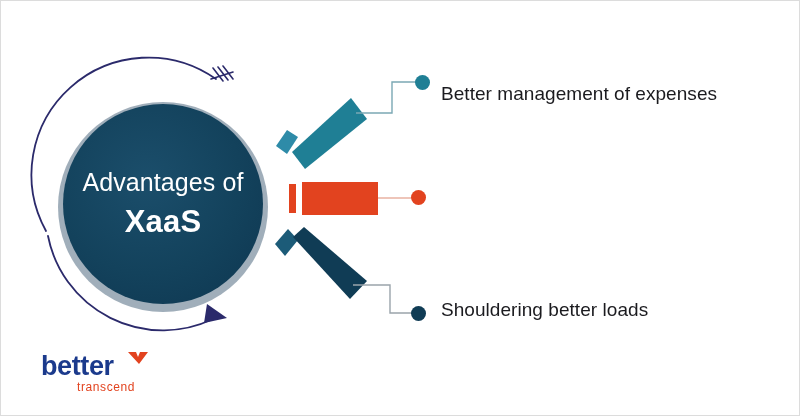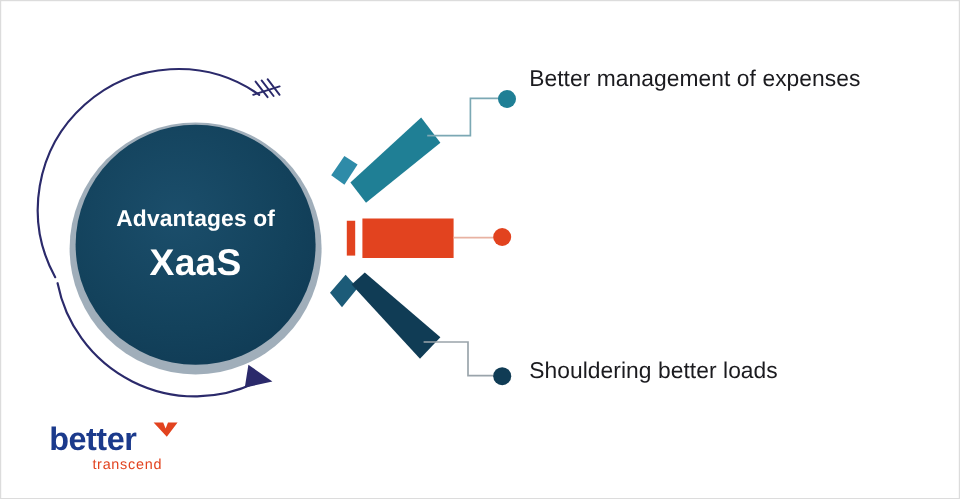--- a/index.html
+++ b/index.html
@@ -42,22 +42,22 @@
     border-radius: 50%;
     background: radial-gradient(circle at 42% 38%, #1b4e6b 0%, #13425c 55%, #0e3650 100%);
     display: flex;
     flex-direction: column;
     align-items: center;
     justify-content: center;
     text-align: center;
   }
   .circle-line1 {
     color: #ffffff;
-    font-size: 19px;
-    font-weight: 700;
+    font-size: 25px;
+    font-weight: 400;
     letter-spacing: 0.1px;
     line-height: 1.1;
     margin-bottom: 9px;
   }
   .circle-line2 {
     color: #ffffff;
     font-size: 31px;
     font-weight: bold;
     letter-spacing: 0.2px;
     line-height: 1.05;
@@ -73,21 +73,21 @@
   }
 
   
   .item-label {
     position: absolute;
     font-size: 19px;
     color: #1b1b1f;
     white-space: nowrap;
     letter-spacing: 0.05px;
   }
-  #label-0 { left: 440px; top: 55px; text-align: center; }
+  #label-0 { left: 440px; top: 82px; text-align: center; }
   #label-1 { left: 440px; top: 183px; }
   #label-2 { left: 440px; top: 298px; }
 
   
   .bullet {
     position: absolute;
     width: 15px;
     height: 15px;
     border-radius: 50%;
   }

